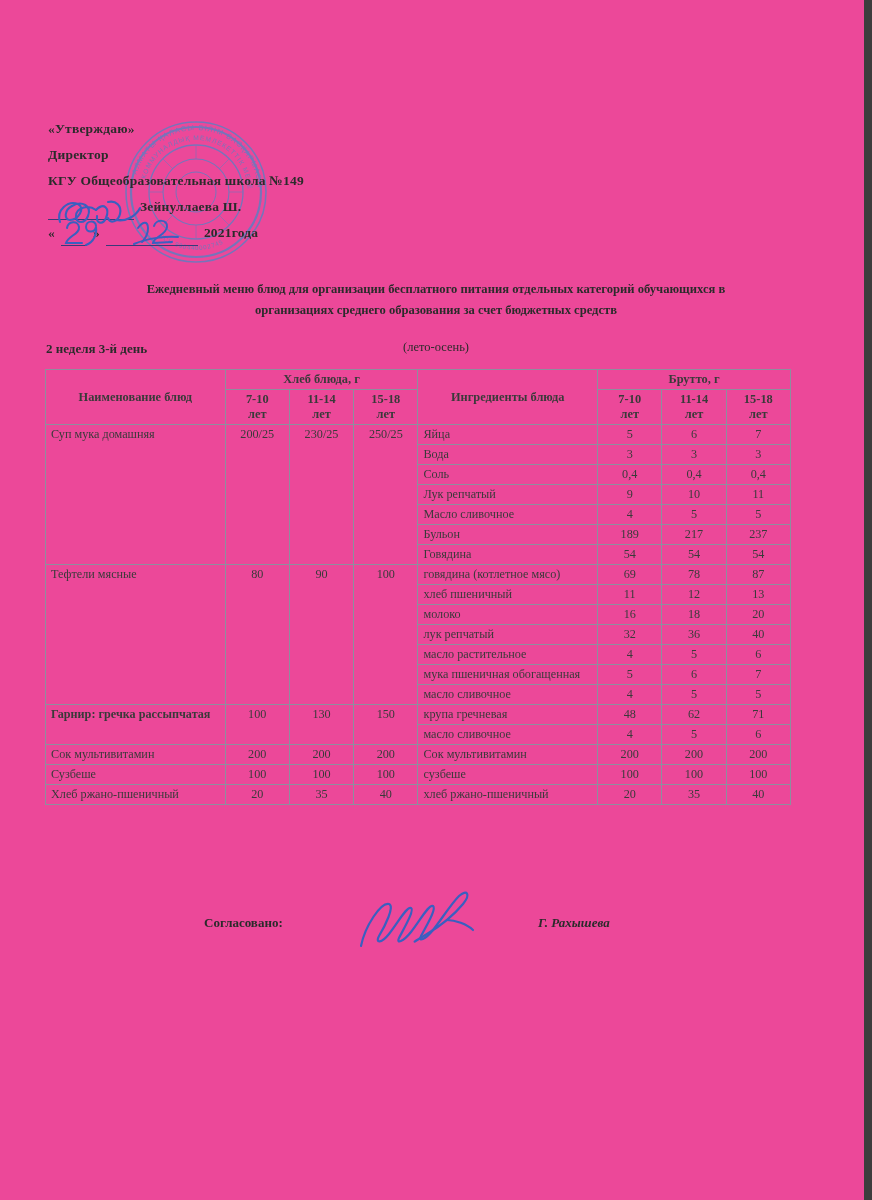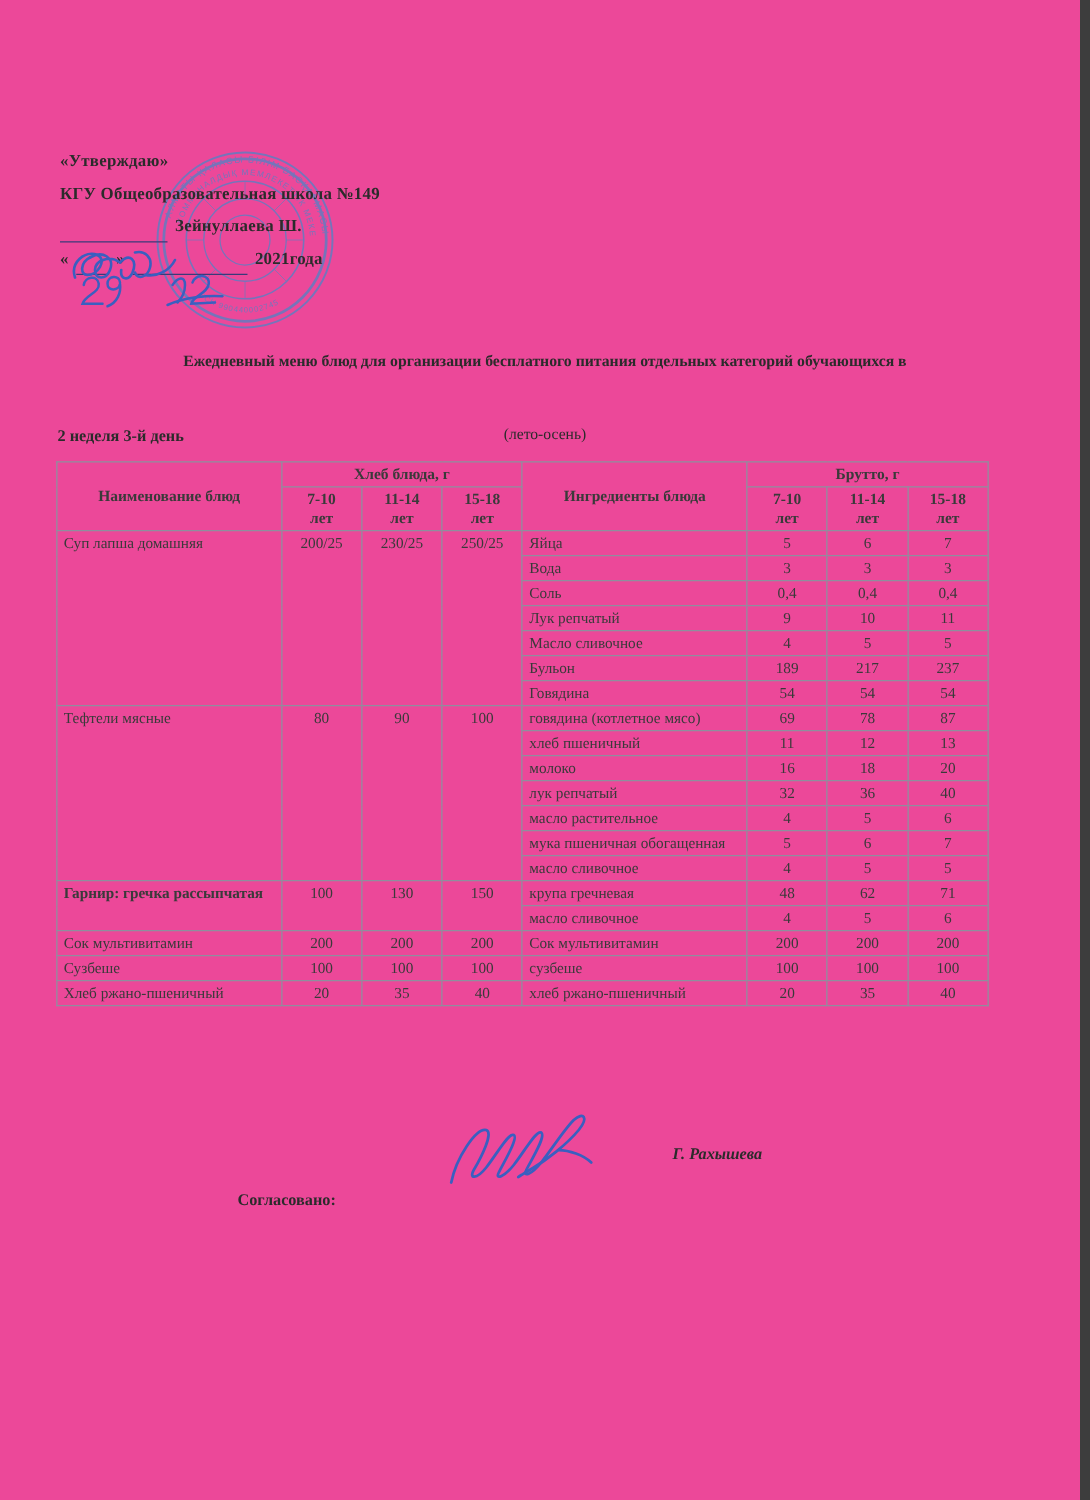--- a/index.html
+++ b/index.html
@@ -150,38 +150,38 @@
     left: 0;
     top: 915px;
     width: 864px;
     height: 30px;
     font-size: 13px;
     font-weight: bold;
     z-index: 3;
   }
   .footer .agreed {
     position: absolute;
-    left: 190px;
+    left: 204px;
     top: 0;
-    margin-top: 37px;
   }
   .footer .person {
     position: absolute;
     left: 538px;
     top: 0;
     font-style: italic;
   }
 </style>
 </head>
 <body>
 
 <div id="page">
 
   <div class="approve-block">
     <div class="approve-line">«Утверждаю»</div>
+    <div class="approve-line">Директор</div>
     <div class="approve-line">КГУ Общеобразовательная школа №149</div>
     <div class="sig-row">
       <span class="sig-rule"></span>
       <span>Зейнуллаева Ш.</span>
     </div>
     <div class="sig-row">
       <span class="quote">«</span>
       <span class="sig-rule short"></span>
       <span class="quote">»</span>
       <span class="sig-rule mid"></span>
@@ -245,20 +245,21 @@
         <textPath href="#arcInner" startOffset="8%">КОММУНАЛДЫҚ МЕМЛЕКЕТТІК МЕКЕМЕСІ</textPath>
       </text>
       <text font-size="6.2" letter-spacing="0.8">
         <textPath href="#arcBottom" startOffset="28%">БСН 990440002745</textPath>
       </text>
     </g>
   </svg>
 
   <div class="doc-title">
     <div>Ежедневный меню блюд для организации бесплатного питания отдельных категорий обучающихся в</div>
+    <div>организациях среднего образования за счет бюджетных средств</div>
   </div>
   <div class="season">(лето-осень)</div>
   <div class="week-day">2 неделя 3-й день</div>
 
   <table class="menu-table">
     <colgroup>
       <col class="cw-name">
         <col class="cw-out">
         <col class="cw-out">
         <col class="cw-out">
@@ -296,21 +297,21 @@
           <div>лет</div>
         </th>
         <th class="age-h">
           <div>15-18</div>
           <div>лет</div>
         </th>
       </tr>
     </thead>
     <tbody id="table-body">
         <tr>
-          <td class="dish" rowspan="7" style="vertical-align: top;">Суп лапша домашняя</td>
+          <td class="dish" rowspan="7" style="vertical-align: top;">Суп мука домашняя</td>
           <td class="num" rowspan="7" style="vertical-align: top;">200/25</td>
           <td class="num" rowspan="7" style="vertical-align: top;">230/25</td>
           <td class="num" rowspan="7" style="vertical-align: top;">250/25</td>
           <td class="ing">Яйца</td>
           <td class="num">5</td>
           <td class="num">6</td>
           <td class="num">7</td>
         </tr>
         <tr>
           <td class="ing">Вода</td>

